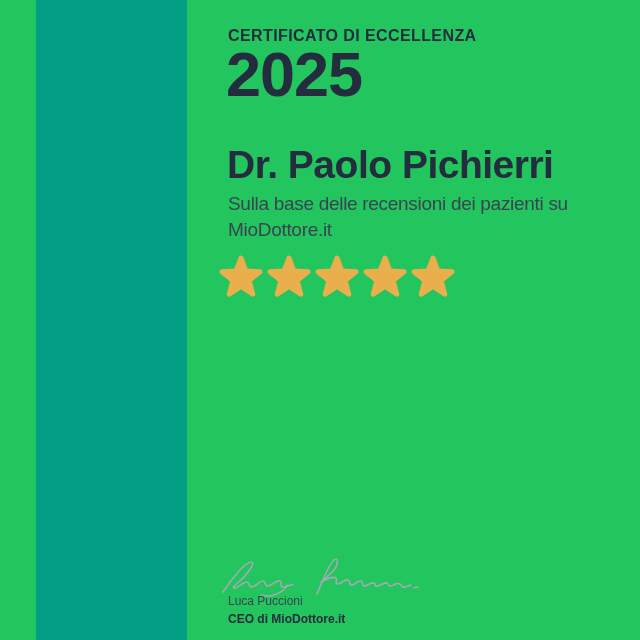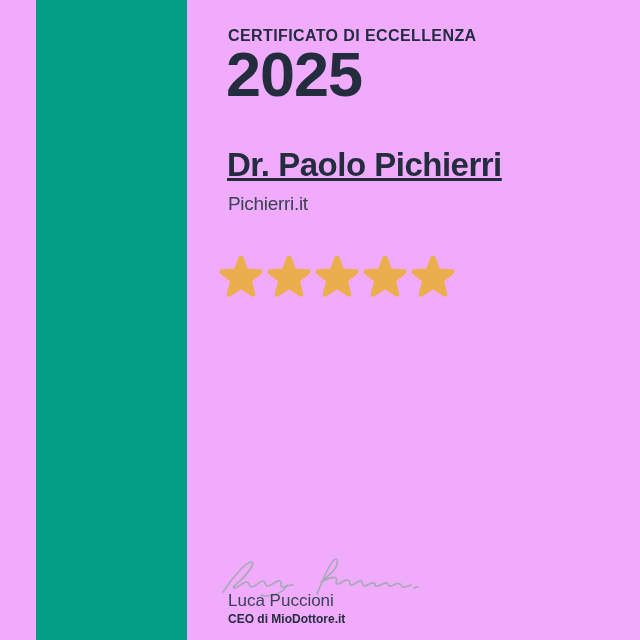--- a/index.html
+++ b/index.html
@@ -1,57 +1,57 @@
 <!DOCTYPE html>
 <html style="--accent: #049E87; --heading: #232D3E; --body: #3A4352; --ink: #A3AAB1;"><head>
 <meta charset="utf-8">
 <style>
   html,body{margin:0;padding:0;background:#ffffff;}
   .certificate{
     position:relative;
     width:640px;height:640px;
-    background:#f0abfc;
+    background:#22c55e;
     overflow:hidden;
     font-family:"Liberation Sans","DejaVu Sans",sans-serif;
   }
   .accent-band{
     position:absolute;left:36px;top:0;width:151px;height:640px;
     background:var(--accent,#049E87);
   }
   .title{
     position:absolute;left:228px;top:27px;
     font-size:16px;font-weight:bold;letter-spacing:0.4px;
     color:var(--heading,#232D3E);line-height:18px;white-space:nowrap;
   }
   .year{
     position:absolute;left:226px;top:47px;
     font-size:63px;font-weight:bold;letter-spacing:-1px;
     color:var(--heading,#232D3E);line-height:54px;
   }
   .doctor-name{
     position:absolute;left:227px;top:147px;
-    font-size:33px;font-weight:bold;letter-spacing:-0.5px;
-    color:var(--heading,#232D3E);line-height:36px;white-space:nowrap;text-decoration:underline;
+    font-size:39px;font-weight:bold;letter-spacing:-0.5px;
+    color:var(--heading,#232D3E);line-height:36px;white-space:nowrap;
   }
   .subtitle{
     position:absolute;left:228px;top:191px;
     font-size:19px;font-weight:normal;letter-spacing:-0.3px;
     color:var(--body,#3A4352);line-height:26px;white-space:nowrap;
   }
   .star-rating{
     position:absolute;left:221px;top:256px;
     display:flex;gap:8px;
   }
   .star-rating svg{overflow:visible;display:block;}
   .signature-scribble{
     position:absolute;left:221px;top:554px;
   }
   .signer-name{
     position:absolute;left:228px;top:592px;
-    font-size:17px;font-weight:normal;
+    font-size:12px;font-weight:normal;
     color:var(--body,#3A4352);line-height:18px;white-space:nowrap;
   }
   .signer-role{
     position:absolute;left:228px;top:610px;
     font-size:12px;font-weight:bold;
     color:var(--heading,#232D3E);line-height:18px;white-space:nowrap;
   }
 </style>
 </head>
 <body>
@@ -60,21 +60,22 @@
 
   <div class="accent-band"></div>
 
   <div class="title">CERTIFICATO DI ECCELLENZA</div>
 
   <div class="year">2025</div>
 
   <div class="doctor-name">Dr. Paolo Pichierri</div>
 
   <div class="subtitle">
-    <div>Pichierri.it</div>
+    <div>Sulla base delle recensioni dei pazienti su</div>
+    <div>MioDottore.it</div>
   </div>
 
   <div class="star-rating">
       <svg width="40" height="40" viewBox="0 0 40 40">
         <polygon points="20,2 25,15.1 39,15.8 28.1,24.6 31.8,38.2 20,30.5 8.2,38.2 11.9,24.6 1,15.8 15,15.1" fill="#EAAE4D" stroke="#EAAE4D" stroke-width="5" stroke-linejoin="round"></polygon>
       </svg>
       <svg width="40" height="40" viewBox="0 0 40 40">
         <polygon points="20,2 25,15.1 39,15.8 28.1,24.6 31.8,38.2 20,30.5 8.2,38.2 11.9,24.6 1,15.8 15,15.1" fill="#EAAE4D" stroke="#EAAE4D" stroke-width="5" stroke-linejoin="round"></polygon>
       </svg>
       <svg width="40" height="40" viewBox="0 0 40 40">

